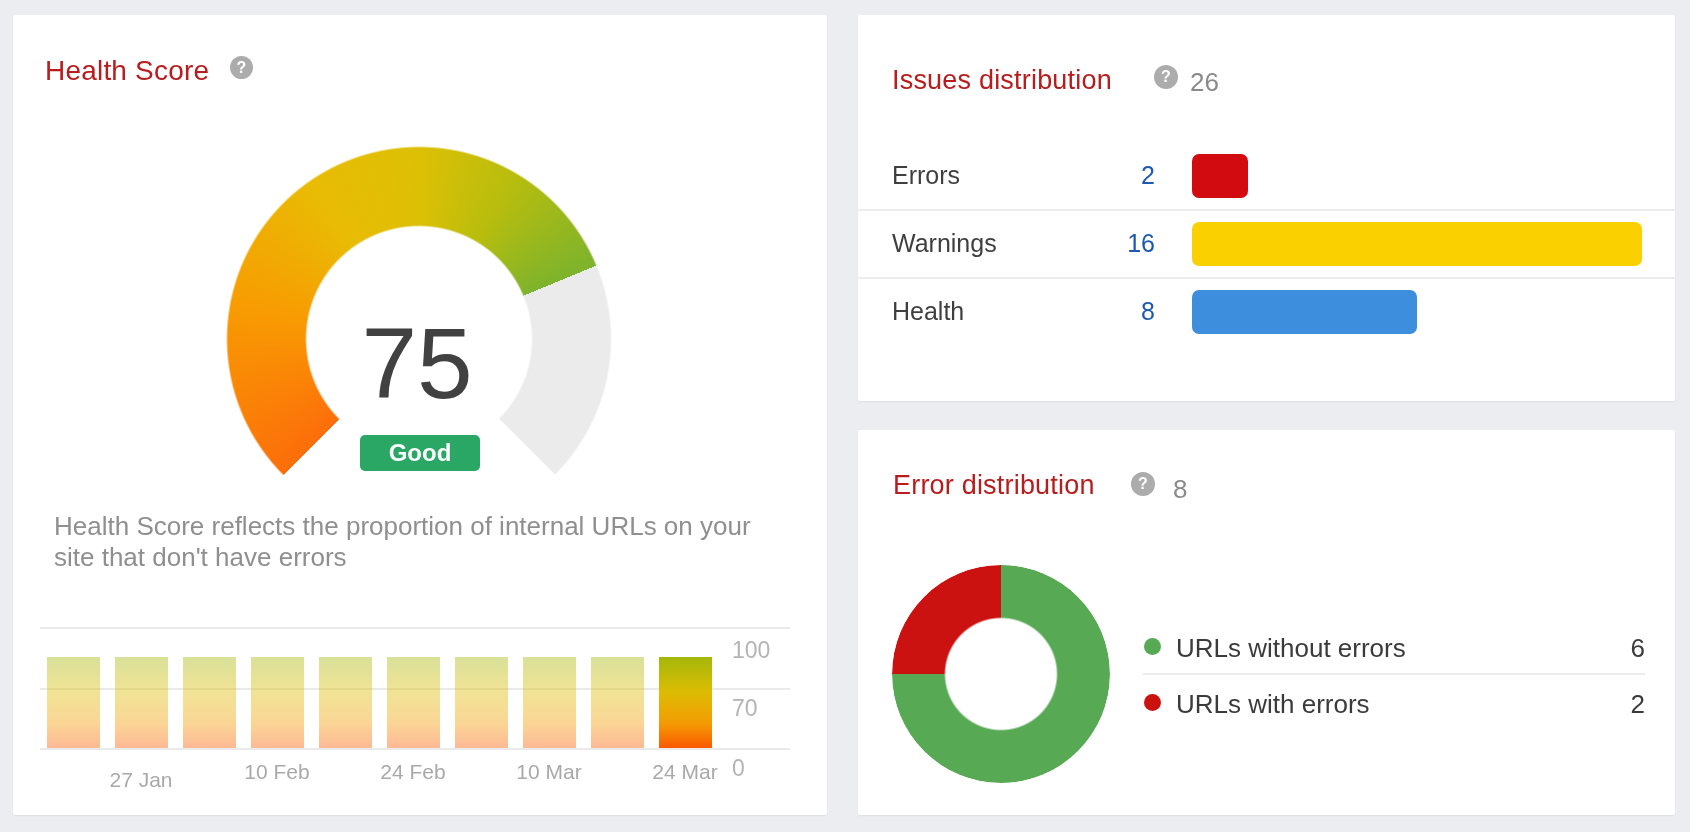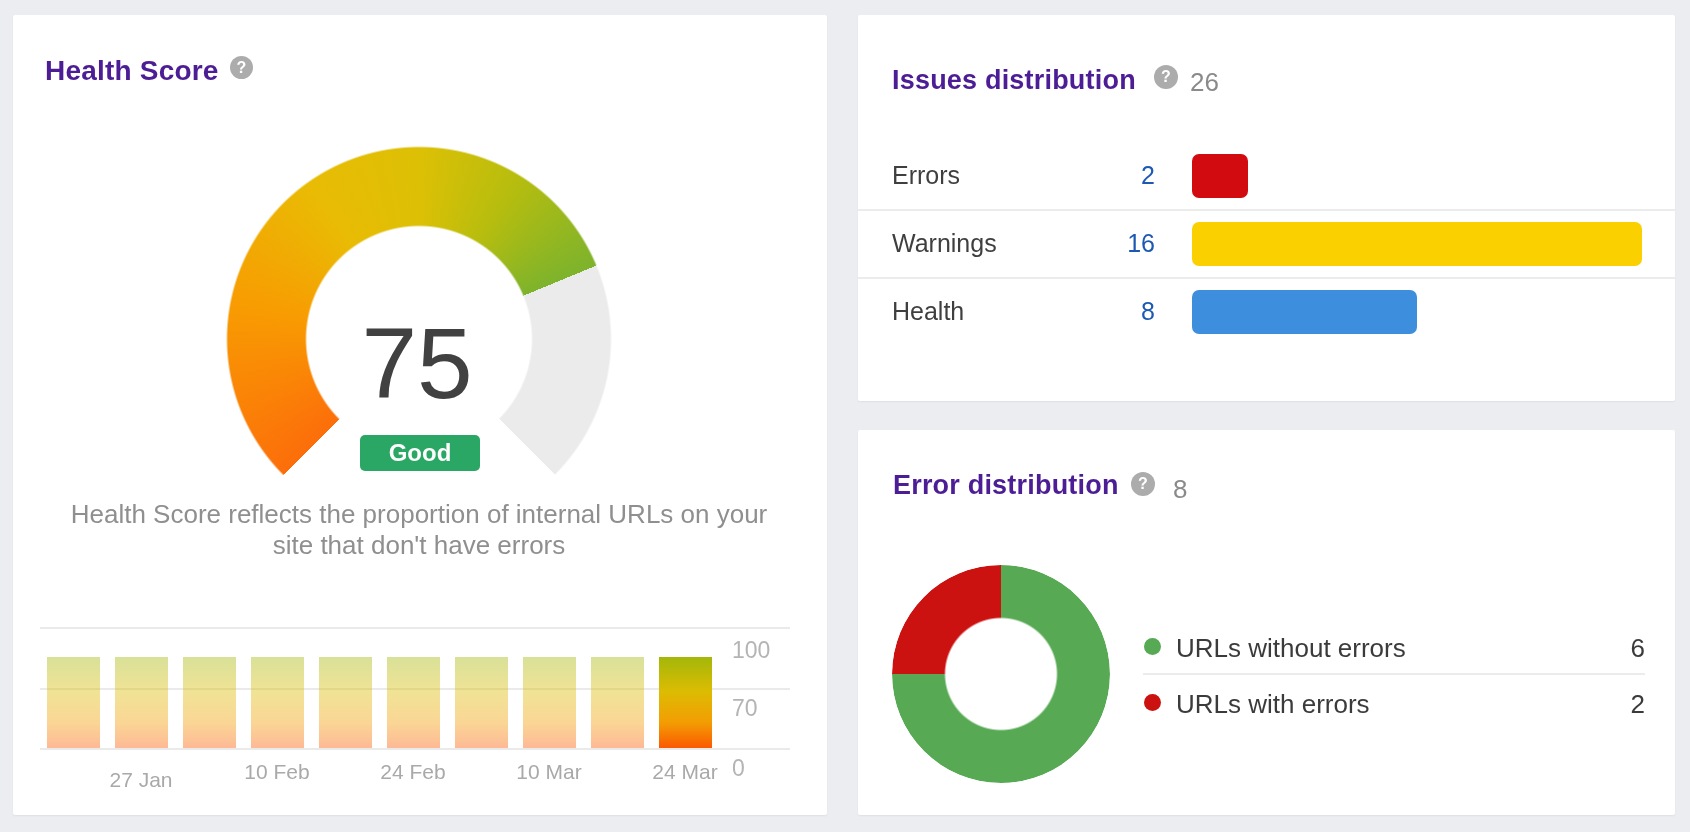--- a/index.html
+++ b/index.html
@@ -11,21 +11,21 @@
   }
   .card{
     position:absolute;background:#ffffff;border-radius:2px;
     box-shadow:0 1px 2px rgba(0,0,0,.06);
   }
   #health-card{left:13px;top:15px;width:814px;height:800px;}
   #issues-card{left:858px;top:15px;width:817px;height:386px;}
   #error-card {left:858px;top:430px;width:817px;height:385px;}
 
   .card-title{
-    position:absolute;font-size:27px;font-weight:700;color:#4c1d95;letter-spacing:.2px;
+    position:absolute;font-size:27px;font-weight:400;color:#b91c1c;letter-spacing:.2px;
   }
   .help-icon{
     position:absolute;width:24px;height:24px;border-radius:50%;
     background:#acacac;color:#ffffff;font-size:16px;font-weight:700;
     display:flex;align-items:center;justify-content:center;cursor:pointer;
   }
   .header-count{position:absolute;font-size:26px;color:#8a8a8a;}
 
   
   .gauge-arc{
@@ -36,21 +36,21 @@
   .gauge-score{
     position:absolute;left:254px;top:296px;width:300px;text-align:center;
     font-size:100px;color:#414141;line-height:104px;
   }
   .score-badge{
     position:absolute;left:347px;top:420px;width:120px;height:36px;
     border-radius:5px;display:flex;align-items:center;justify-content:center;
     color:#ffffff;font-size:24px;
   }
   .gauge-desc{
-    position:absolute;left:41px;top:484px;width:730px;text-align:center;
+    position:absolute;left:41px;top:496px;width:730px;
     font-size:26px;line-height:31px;color:#8f8f8f;
   }
 
   
   .gridline{position:absolute;left:27px;width:750px;height:2px;background:#eaeaea;}
   .trend-bar{
     position:absolute;width:53px;
     background:linear-gradient(to bottom,#a3b709 0%,#dcbc03 38%,#f39d03 72%,#fb5902 100%);
     opacity:.42;
   }

